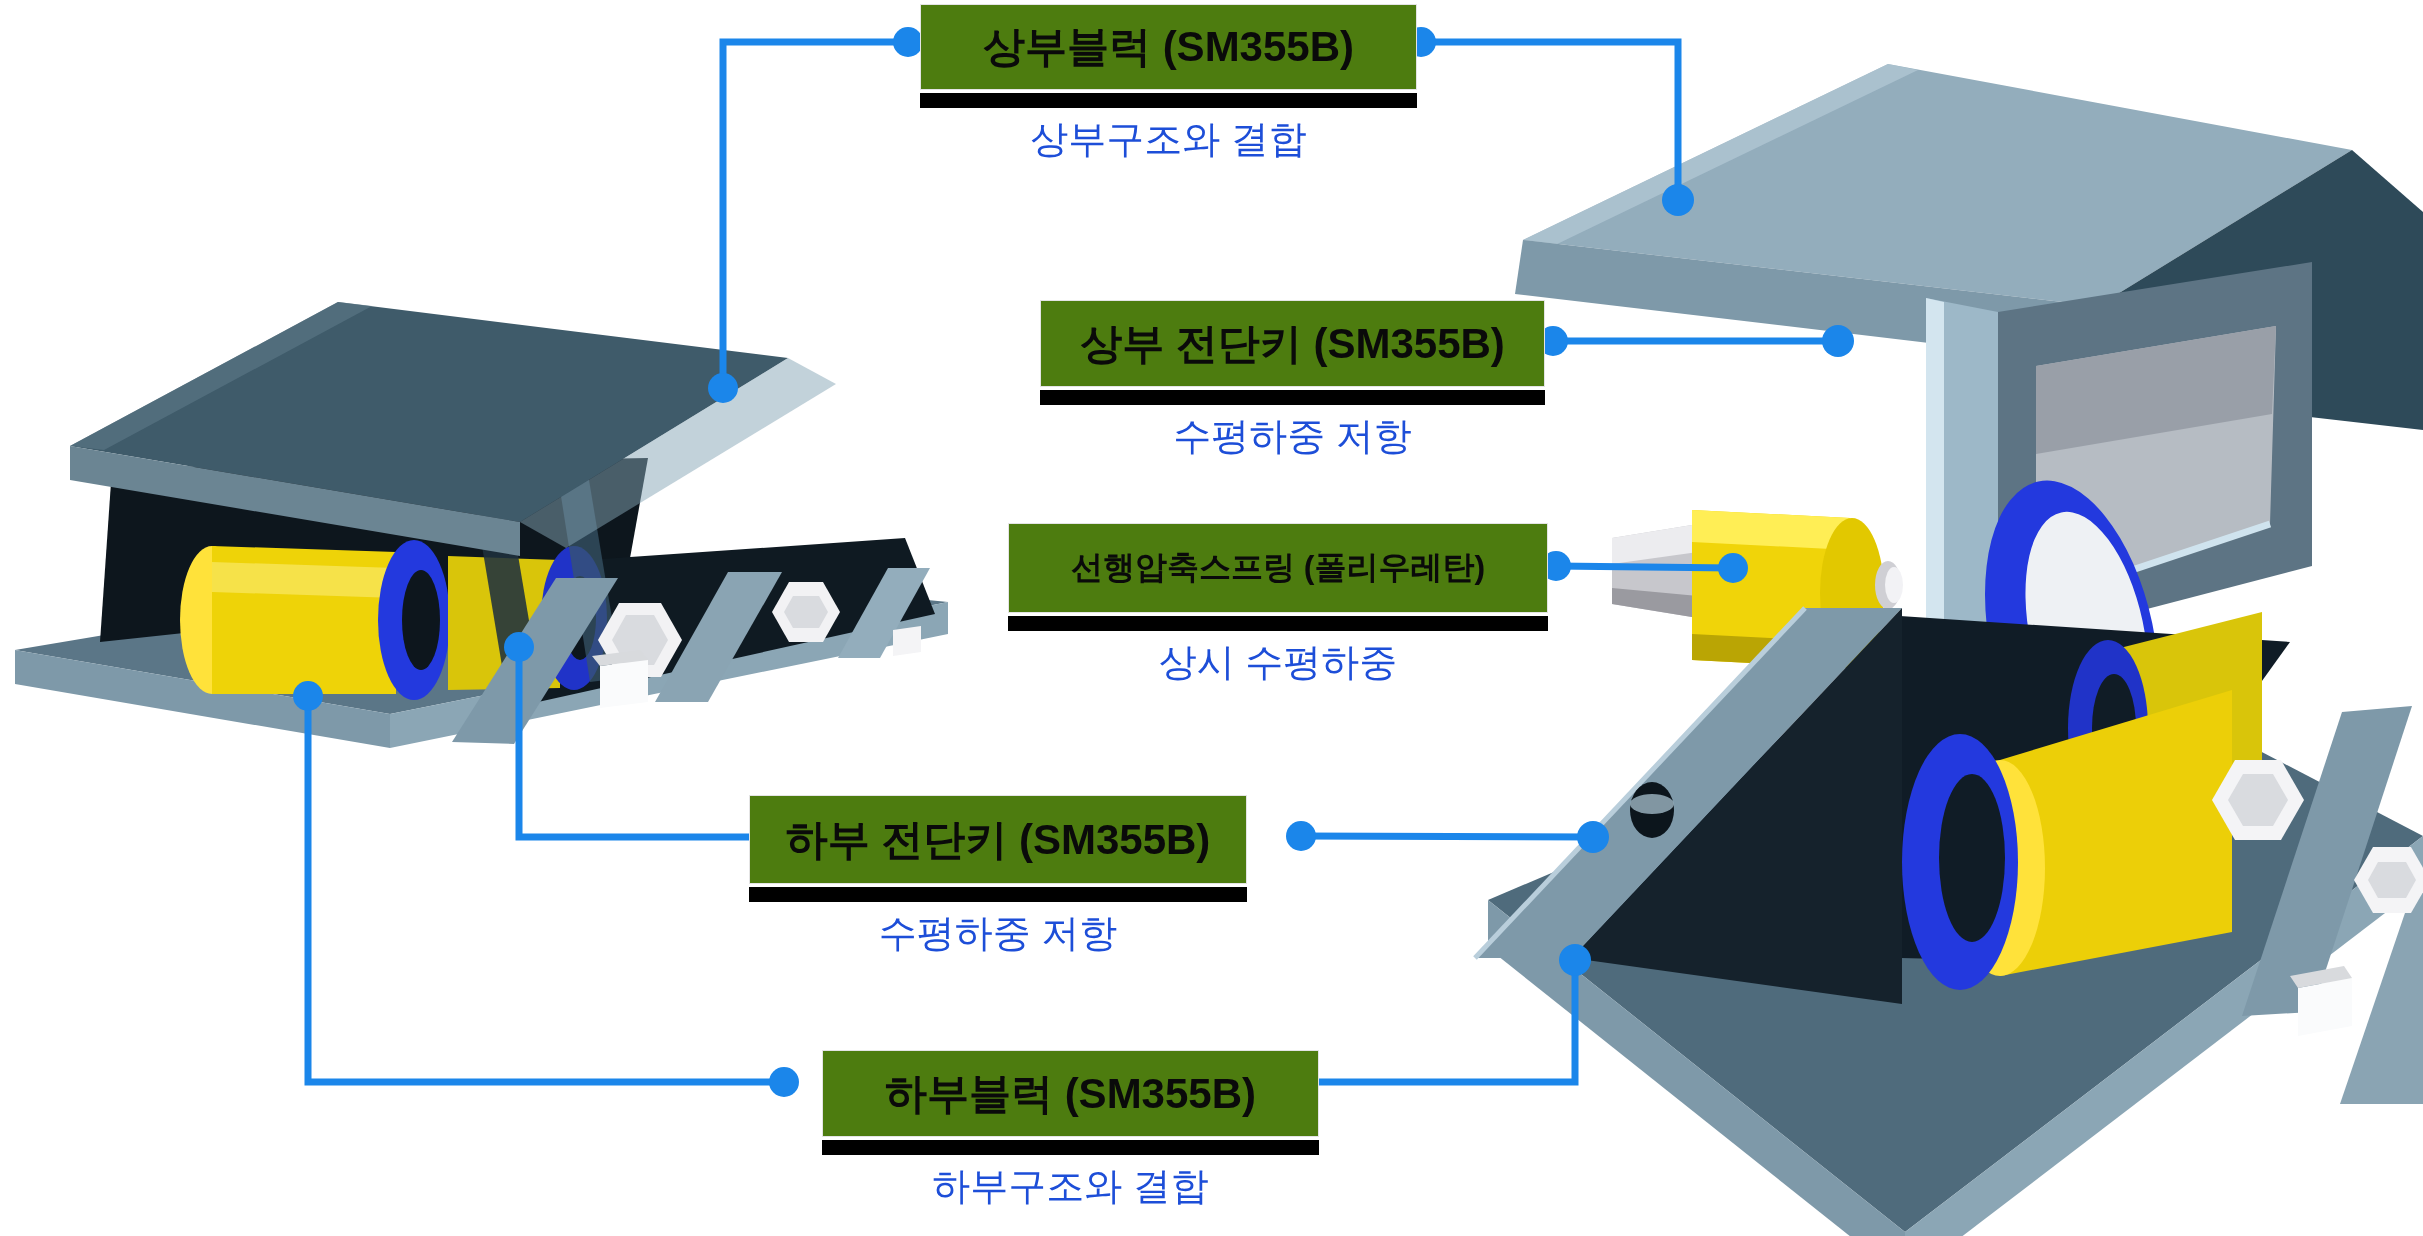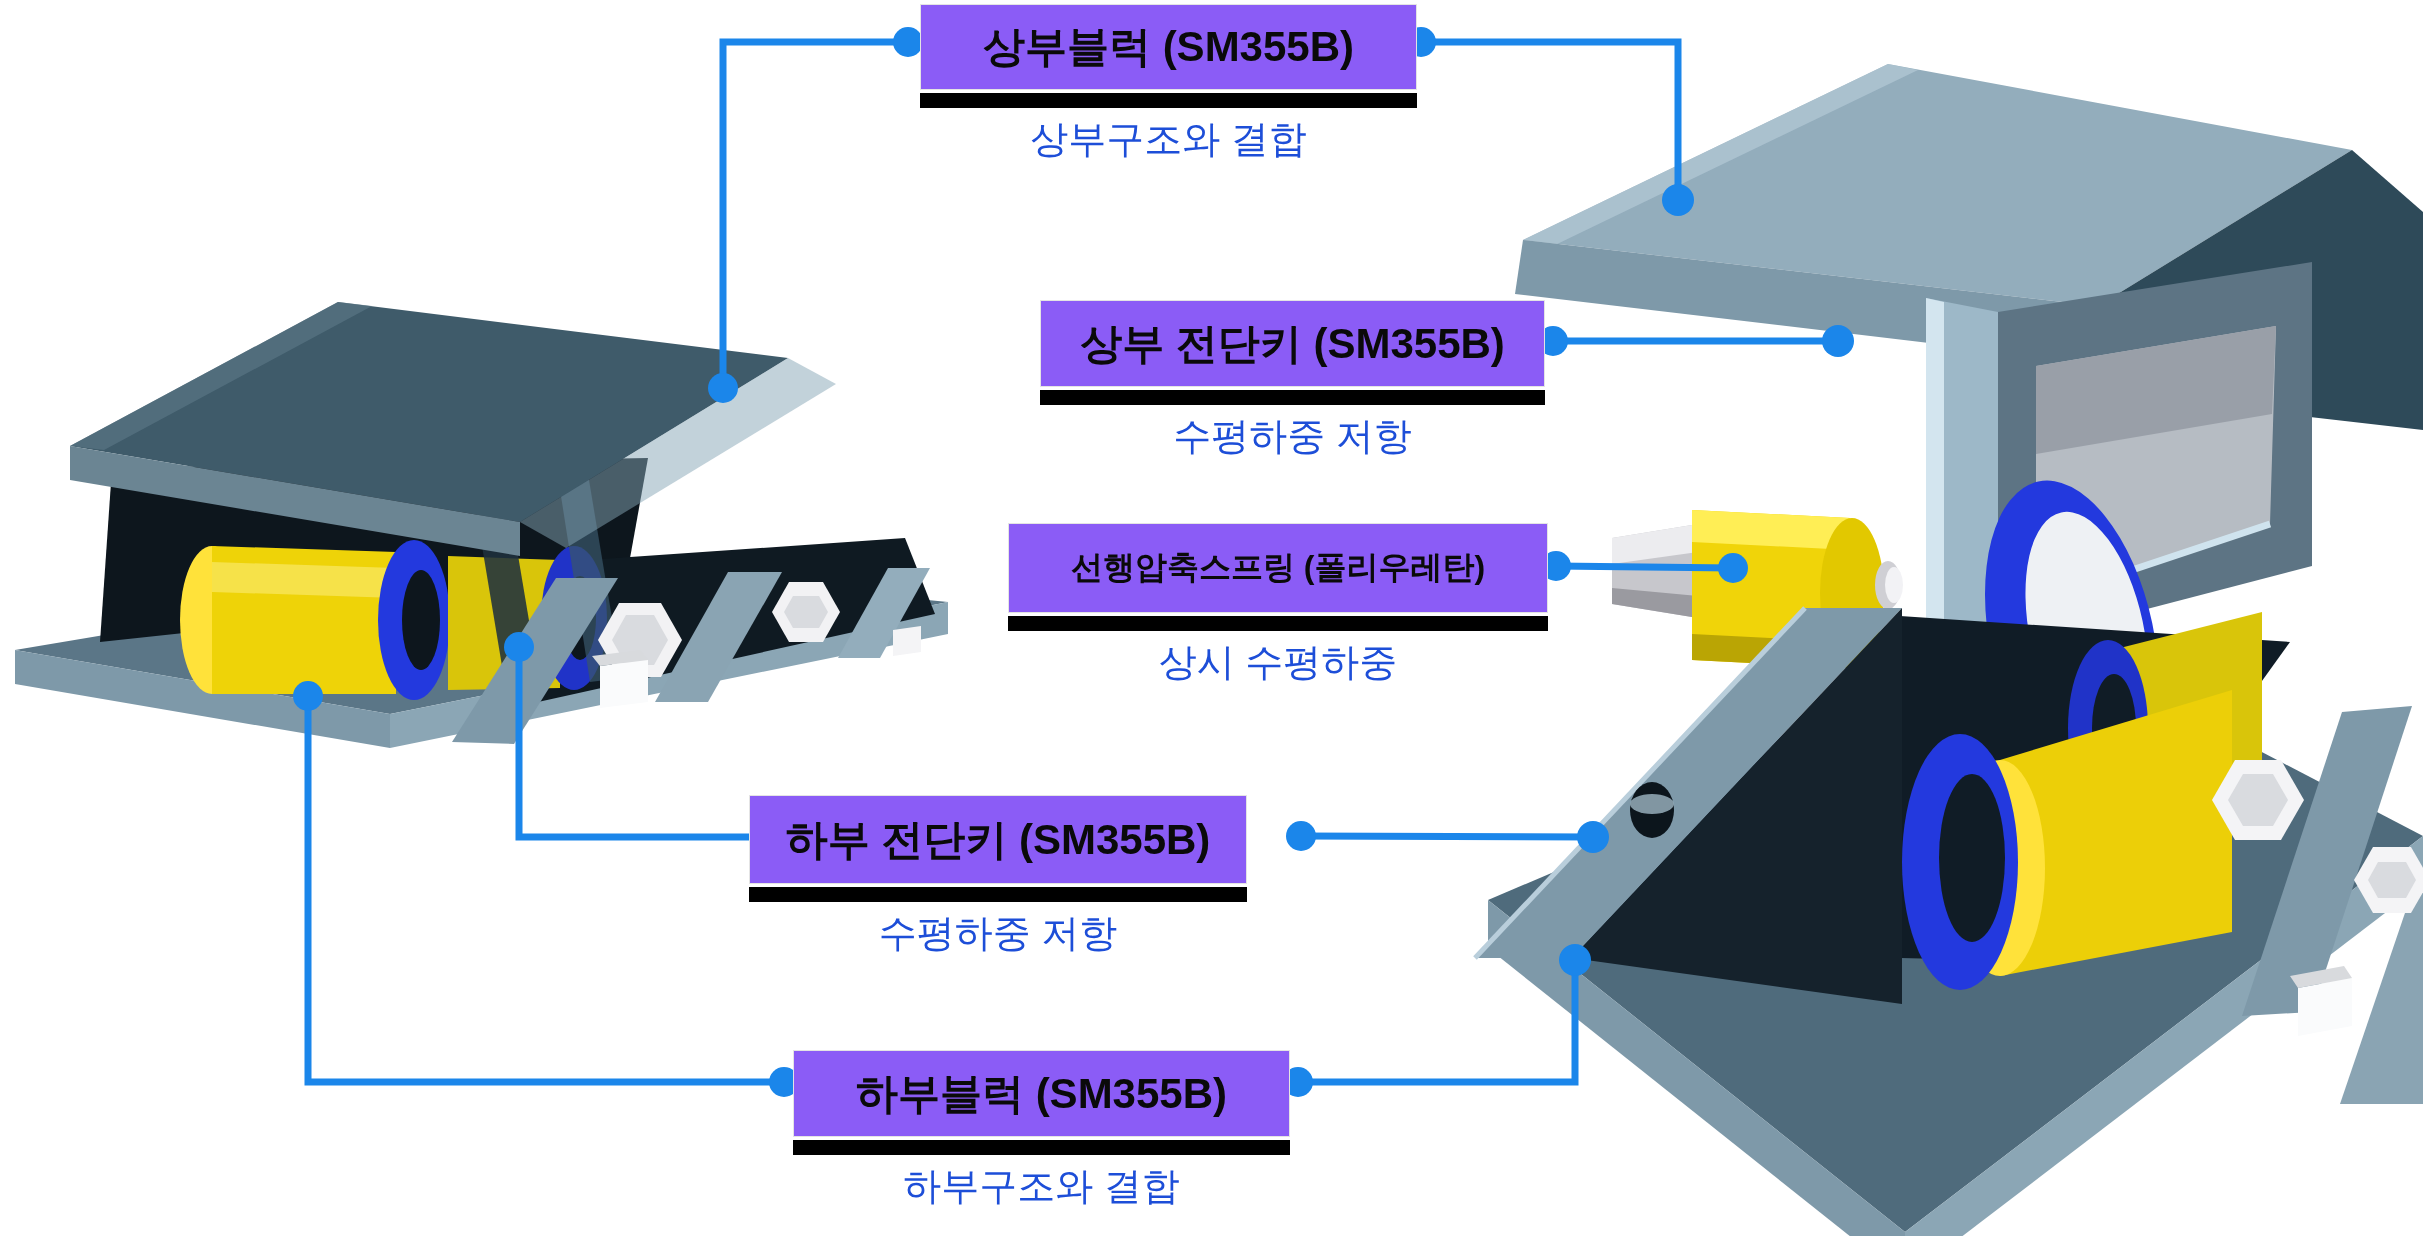--- a/index.html
+++ b/index.html
@@ -6,21 +6,21 @@
   .stage{
     position:relative;
     width:2423px;height:1236px;
     background:#ffffff;
     overflow:hidden;
     font-family:"Liberation Sans","DejaVu Sans",sans-serif;
   }
   .scene{position:absolute;left:0;top:0;width:100%;height:100%;}
   .callout{position:absolute;text-align:center;}
   .callout .box{
-    background:#8b5cf6;
+    background:#4d7c0f;
     border:1px solid #e4e4e4;
     display:flex;align-items:center;justify-content:center;
     white-space:nowrap;
     color:#0a0a0a;
     font-weight:600;
   }
   .callout .bar{background:#000000;height:15px;margin-top:3px;}
   .callout .sub{
     display:block;margin-top:8px;
     color:#1d4ed8;font-weight:400;font-size:38px;line-height:46px;
@@ -195,19 +195,19 @@
     <div class="bar"></div>
     <span class="sub">상시 수평하중</span>
   </div>
 
   <div class="callout" style="left:749px;top:795px;width:498px;">
     <div class="box h87 t42">하부 전단키 (SM355B)</div>
     <div class="bar"></div>
     <span class="sub">수평하중 저항</span>
   </div>
 
-  <div class="callout" style="left:793px;top:1050px;width:497px;">
+  <div class="callout" style="left:822px;top:1050px;width:497px;">
     <div class="box h85 t42">하부블럭 (SM355B)</div>
     <div class="bar"></div>
     <span class="sub">하부구조와 결합</span>
   </div>
 
 </div>
 
 </body></html>

